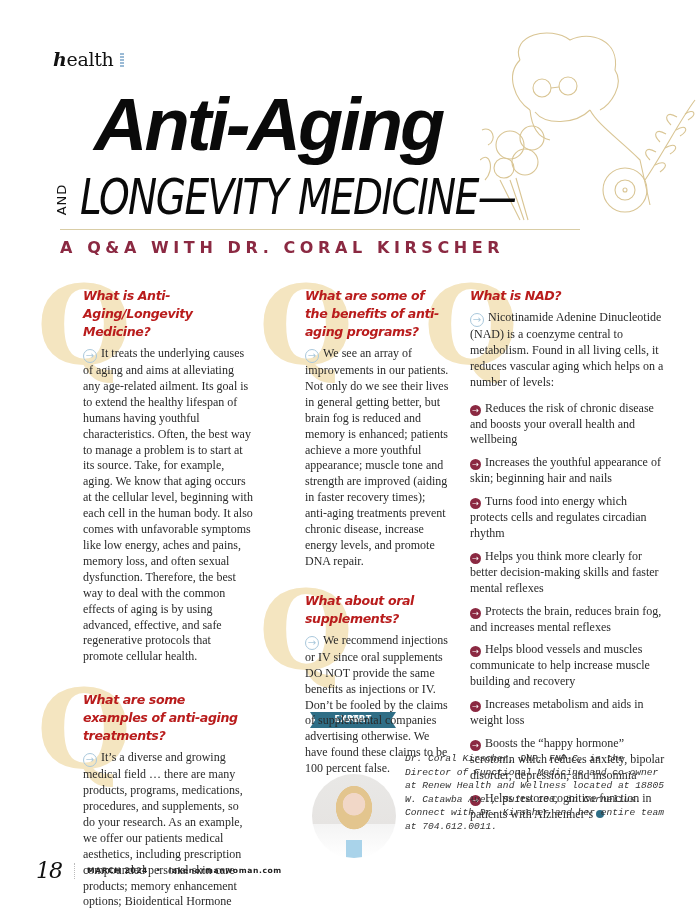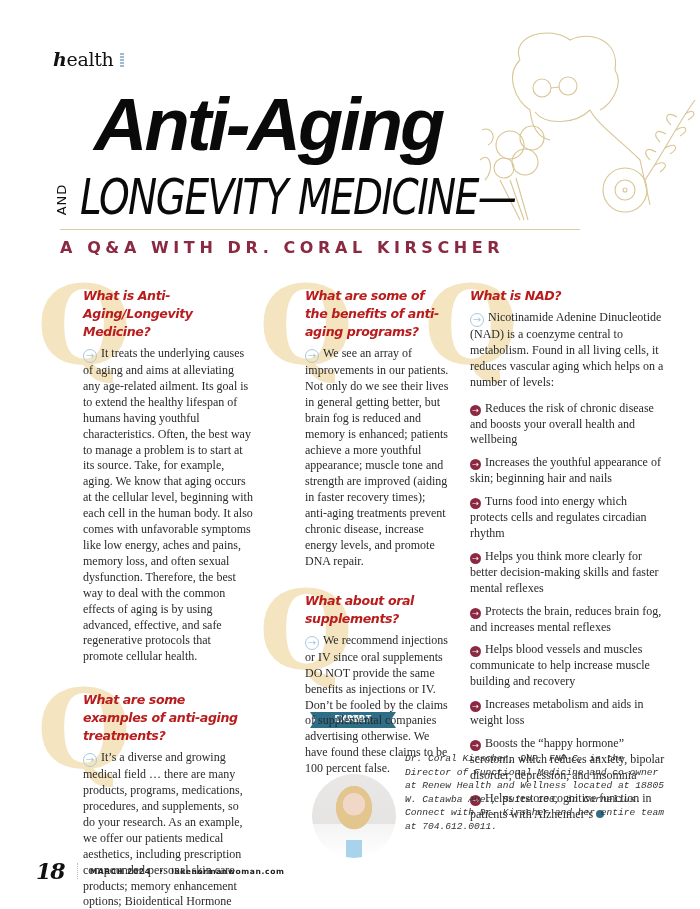--- a/index.html
+++ b/index.html
@@ -44,21 +44,21 @@
     clip-path: polygon(0 0, 100% 0, 94% 50%, 100% 100%, 0 100%, 6% 50%); }
   .expert-banner span { position: absolute; left: 0; top: 0; width: 86px; text-align: center; font-family: "DejaVu Sans", sans-serif; font-size: 8px; line-height: 16px; color: #fff; letter-spacing: 0.5px; }
   .expert-banner span b { font-weight: bold; }
   .avatar { position: absolute; left: 312px; top: 774px; width: 84px; height: 84px; border-radius: 50%; overflow: hidden;
     background: radial-gradient(circle at 50% 36%, #f1d7c7 0 16%, transparent 17%), radial-gradient(ellipse at 50% 40%, #e3c58e 0 30%, transparent 31%),
       linear-gradient(180deg, #e9e8e6 0%, #e6e4e2 60%, #f4f4f4 60%, #ffffff 100%); }
   .avatar .shirt { position: absolute; left: 34px; top: 66px; width: 16px; height: 18px; background: #a9d3ea; }
   .bio { position: absolute; left: 405px; top: 752px; width: 260px; font-family: Liberation Mono, monospace; font-style: italic; font-size: 9.6px; line-height: 13.5px; color: #333; }
 
   .footer { position: absolute; left: 36px; top: 858px; display: flex; align-items: center; }
-  .page-num { font-family: "DejaVu Serif", serif; font-weight: bold; font-style: italic; font-size: 22px; color: #111; letter-spacing: -1px; }
+  .page-num { font-family: "DejaVu Serif", serif; font-weight: normal; font-style: italic; font-size: 22px; color: #111; letter-spacing: -1px; }
   .footer-divider { width: 1px; height: 16px; margin: 0 12px; border-left: 1px dotted #bbb; }
   .footer-text { font-family: "DejaVu Sans", sans-serif; font-weight: bold; font-size: 7.6px; letter-spacing: 0.6px; color: #222; }
   .footer-sep { margin: 0 8px; font-family: "DejaVu Sans", sans-serif; font-size: 8px; color: #222; }
 </style>
 </head>
 <body>
 
 <div class="section-tag">
   <span class="h">h</span><span>ealth</span><span class="mark"></span>
 </div>

